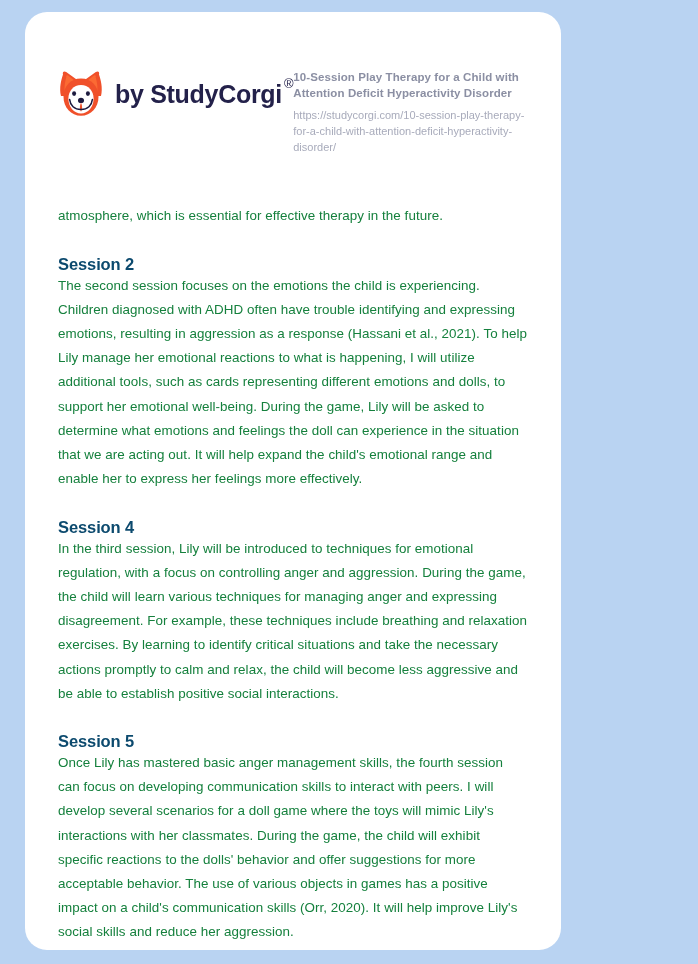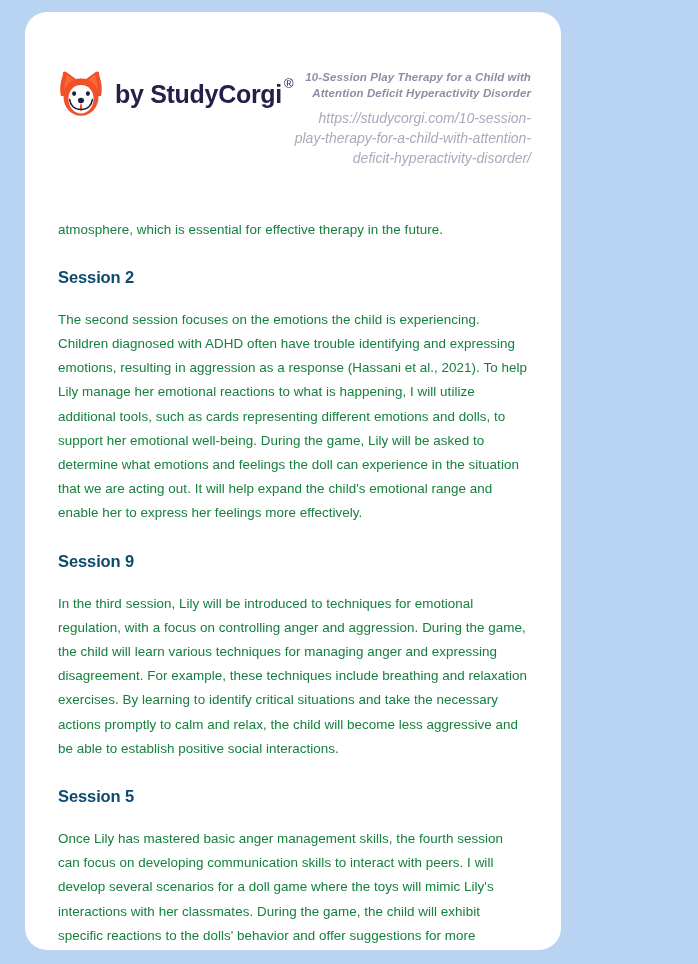--- a/index.html
+++ b/index.html
@@ -58,35 +58,33 @@
   }
   .brand-reg {
     font-size: 13px;
     font-weight: normal;
     margin-left: 2px;
     position: relative;
     top: -5px;
   }
 
   .header-meta {
-    text-align: right;
     max-width: 360px;
     padding-top: 5px;
-    font-style: italic;
   }
   .doc-title {
     font-size: 11.5px;
     font-weight: bold;
     color: #8b8fa3;
     line-height: 1.42;
     letter-spacing: 0.1px;
     margin: 0 0 6px 0;
   }
   .doc-url {
-    font-size: 14px;
+    font-size: 11px;
     font-weight: normal;
     color: #a8abbb;
     line-height: 1.45;
     margin: 0;
     word-break: break-word;
   }
 
   
   .doc-body {
     padding: 0 33px;
@@ -101,21 +99,21 @@
     letter-spacing: 0.05px;
   }
   .section-heading {
     font-size: 16.5px;
     font-weight: bold;
     color: #0c4a6e;
     margin: 0;
     letter-spacing: -0.1px;
   }
   .sp-h-before { margin-top: 26px; }
-  .sp-p-before { margin-top: 21px; }
+  .sp-p-before { }
 </style>
 </head>
 <body>
 
 <div class="page-card">
 
   <div class="doc-header">
 
     <div class="brand">
       <svg class="brand-mark" viewBox="0 0 46 48" xmlns="http://www.w3.org/2000/svg">
@@ -144,21 +142,21 @@
 
   </div>
 
   <div class="doc-body">
 
     <p class="para">atmosphere, which is essential for effective therapy in the future.</p>
 
     <h2 class="section-heading sp-h-before">Session 2</h2>
     <p class="para sp-p-before">The second session focuses on the emotions the child is experiencing. Children diagnosed with ADHD often have trouble identifying and expressing emotions, resulting in aggression as a response (Hassani et al., 2021). To help Lily manage her emotional reactions to what is happening, I will utilize additional tools, such as cards representing different emotions and dolls, to support her emotional well-being. During the game, Lily will be asked to determine what emotions and feelings the doll can experience in the situation that we are acting out. It will help expand the child's emotional range and enable her to express her feelings more effectively.</p>
 
-    <h2 class="section-heading sp-h-before">Session 9</h2>
+    <h2 class="section-heading sp-h-before">Session 4</h2>
     <p class="para sp-p-before">In the third session, Lily will be introduced to techniques for emotional regulation, with a focus on controlling anger and aggression. During the game, the child will learn various techniques for managing anger and expressing disagreement. For example, these techniques include breathing and relaxation exercises. By learning to identify critical situations and take the necessary actions promptly to calm and relax, the child will become less aggressive and be able to establish positive social interactions.</p>
 
     <h2 class="section-heading sp-h-before">Session 5</h2>
     <p class="para sp-p-before">Once Lily has mastered basic anger management skills, the fourth session can focus on developing communication skills to interact with peers. I will develop several scenarios for a doll game where the toys will mimic Lily's interactions with her classmates. During the game, the child will exhibit specific reactions to the dolls' behavior and offer suggestions for more acceptable behavior. The use of various objects in games has a positive impact on a child's communication skills (Orr, 2020). It will help improve Lily's social skills and reduce her aggression.</p>
 
 
   </div>
 
 </div>
 

